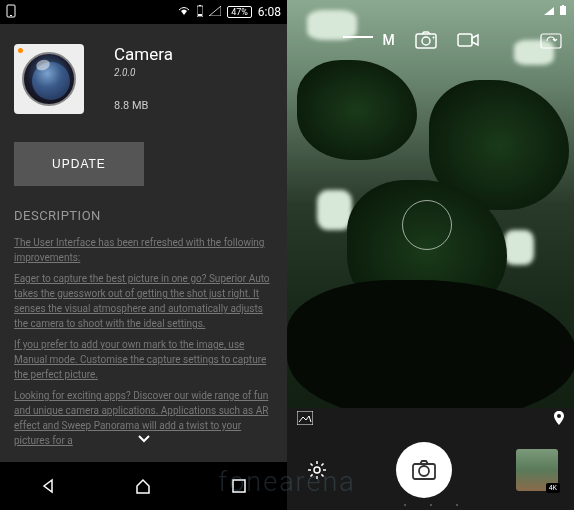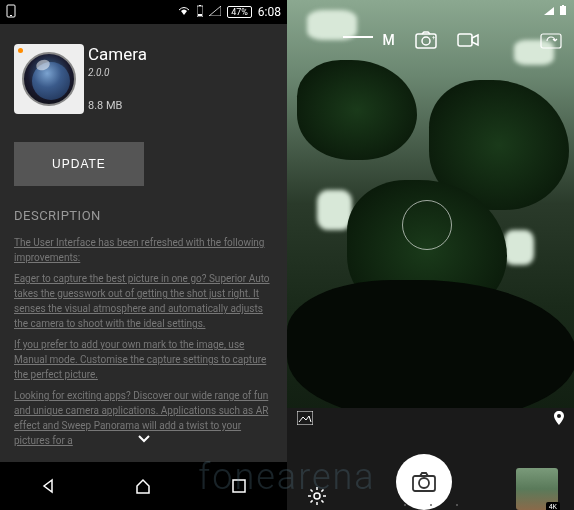--- a/index.html
+++ b/index.html
@@ -6,21 +6,21 @@
     body { width: 574px; height: 510px; display: flex; font-family: Roboto, Arial, sans-serif; background: #000; position: relative; overflow: hidden; }
     
     
     .left-panel { width: 287px; height: 510px; background: #2a2a2a; position: relative; }
     
     .status-bar { height: 24px; display: flex; align-items: center; justify-content: space-between; padding: 0 6px; background: #000; color: #fff; font-size: 12px; }
     .status-left { display: flex; gap: 4px; align-items: center; }
     .status-right { display: flex; gap: 6px; align-items: center; }
     .battery-box { border: 1px solid #fff; padding: 0 3px; font-size: 9px; border-radius: 2px; }
     
-    .app-header { display: flex; padding: 20px 14px; gap: 4px; align-items: flex-start; }
+    .app-header { display: flex; padding: 20px 14px; gap: 30px; align-items: flex-start; }
     .app-icon { width: 70px; height: 70px; background: #eee; border-radius: 4px; display: flex; align-items: center; justify-content: center; position: relative; }
     .lens-outer { width: 54px; height: 54px; border-radius: 50%; background: radial-gradient(circle at 50% 40%, #4a6fa5 0%, #2a3f5f 30%, #1a1a2e 55%, #0a0a0a 100%); position: relative; border: 2px solid #888; }
     .lens-inner { position: absolute; top: 8px; left: 8px; width: 38px; height: 38px; border-radius: 50%; background: radial-gradient(circle at 40% 30%, #7ba3d0 0%, #3a5a8a 40%, #1a2a4a 100%); }
     .lens-reflect { position: absolute; top: 6px; left: 12px; width: 14px; height: 10px; border-radius: 50%; background: rgba(255,255,255,0.5); transform: rotate(-20deg); }
     .led-dot { position: absolute; top: 4px; left: 4px; width: 5px; height: 5px; background: #ff8c00; border-radius: 50%; }
     
     .app-info { color: #fff; }
     .app-title { font-size: 17px; font-weight: 400; margin-bottom: 3px; }
     .app-version { font-size: 10px; color: #ccc; font-style: italic; }
     .app-size { font-size: 11px; color: #ccc; margin-top: 21px; }
@@ -47,30 +47,30 @@
     .camera-status { position: absolute; top: 0; left: 0; right: 0; height: 22px; display: flex; justify-content: flex-end; align-items: center; padding: 0 8px; gap: 6px; color: #fff; font-size: 11px; }
     
     .camera-modes { position: absolute; top: 22px; left: 0; right: 0; height: 36px; display: flex; justify-content: center; align-items: center; gap: 20px; color: #fff; }
     .mode-indicator { position: absolute; left: 56px; top: 14px; width: 30px; height: 2px; background: #fff; }
     .mode-icon { cursor: pointer; display: flex; align-items: center; justify-content: center; }
     
     .focus-ring { position: absolute; top: 200px; left: 115px; width: 50px; height: 50px; border: 1px solid rgba(255,255,255,0.6); border-radius: 50%; }
     
     .camera-info-bar { position: absolute; top: 408px; left: 0; right: 0; height: 22px; background: #1a1a1a; display: flex; justify-content: space-between; align-items: center; padding: 0 10px; color: #fff; font-size: 11px; }
     
-    .camera-controls { position: absolute; bottom: 0; left: 0; right: 0; height: 80px; background: #1a1a1a; display: flex; align-items: flex-end; justify-content: space-between; padding: 0 16px; }
+    .camera-controls { position: absolute; bottom: 0; left: 0; right: 0; height: 80px; background: #1a1a1a; display: flex; align-items: center; justify-content: space-between; padding: 0 16px; }
     .settings-btn { width: 28px; height: 28px; color: #fff; cursor: pointer; display: flex; align-items: center; justify-content: center; }
     .shutter-btn { width: 56px; height: 56px; border-radius: 50%; background: #fff; border: none; cursor: pointer; display: flex; align-items: center; justify-content: center; }
     .gallery-thumb { width: 42px; height: 42px; border-radius: 3px; background: linear-gradient(180deg, #7a9a7a 0%, #5a7a5a 50%, #8a6a4a 100%); cursor: pointer; position: relative; }
     .res-badge { position: absolute; bottom: -2px; right: -2px; background: #000; color: #fff; font-size: 7px; padding: 1px 3px; border-radius: 2px; }
     
     .nav-dots { position: absolute; bottom: 4px; left: 50%; transform: translateX(-50%); display: flex; gap: 24px; }
     .nav-dot { width: 2px; height: 2px; background: #666; border-radius: 50%; }
     
-    .watermark { position: absolute; bottom: 12px; left: 50%; transform: translateX(-50%); font-size: 36px; color: rgba(100,140,160,0.25); letter-spacing: 2px; font-weight: 300; pointer-events: none; z-index: 100; }
+    .watermark { position: absolute; bottom: 12px; left: 50%; transform: translateX(-50%); font-size: 27px; color: rgba(100,140,160,0.25); letter-spacing: 2px; font-weight: 300; pointer-events: none; z-index: 100; }
   </style>
 </head>
 <body>
 
 <div class="left-panel">
   <div class="status-bar">
     <div class="status-left">
       <span><svg width="10" height="14" viewBox="0 0 10 14">
             <rect x="1" y="1" width="8" height="12" rx="1" fill="none" stroke="#fff" stroke-width="1"></rect>
             <rect x="4" y="11" width="2" height="1" fill="#fff"></rect>

